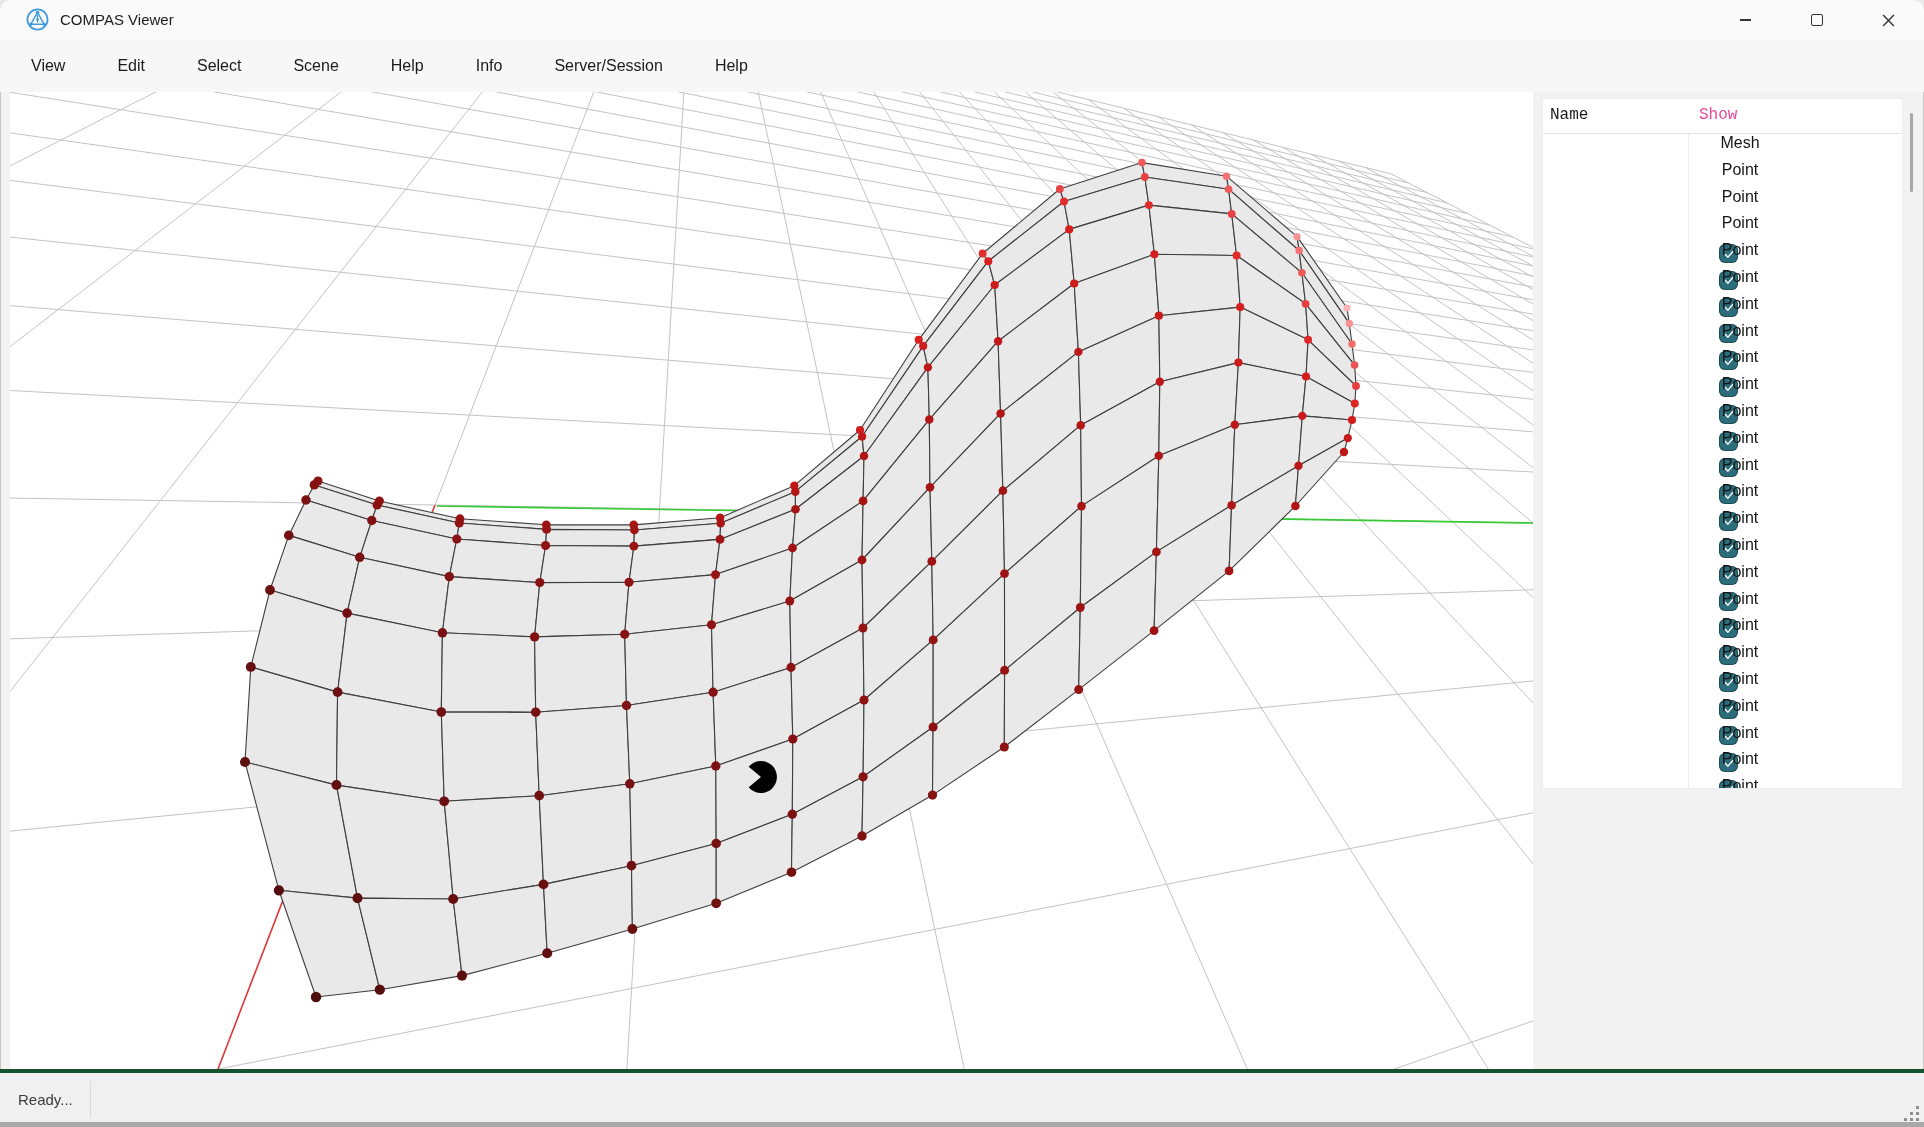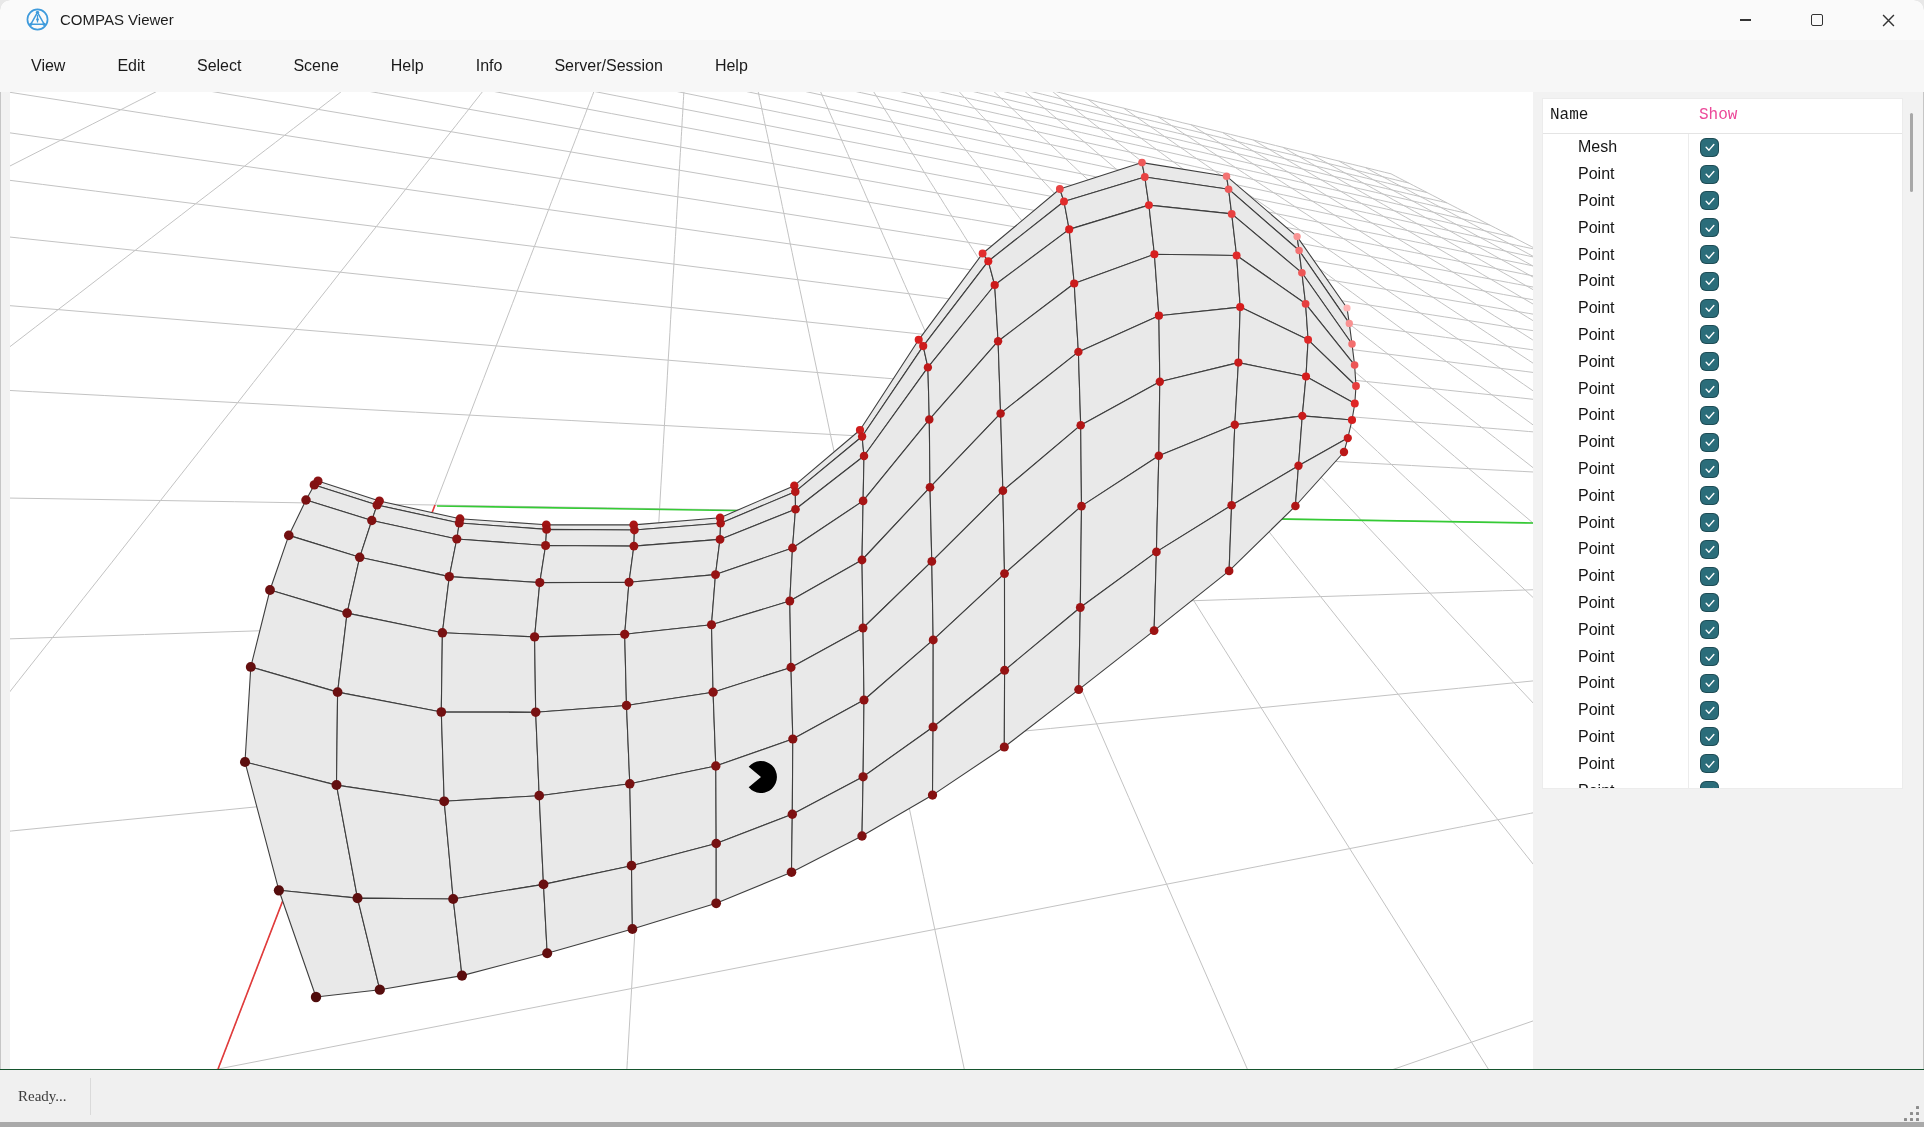--- a/index.html
+++ b/index.html
@@ -23,33 +23,33 @@
   
   #viewport-svg{position:absolute;left:0;top:0;}
   
   .scene-table{position:absolute;left:1542px;top:98px;width:361px;height:691px;
     background:#ffffff;border:1px solid #ececec;box-sizing:border-box;overflow:hidden;}
   .col-divider{position:absolute;left:145px;top:0;bottom:0;width:1px;background:#ececec;}
   .thead{position:relative;height:34px;border-bottom:1px solid #e4e4e4;background:#fff;font-family:Liberation Mono, monospace;}
   .th-name{position:absolute;left:7px;top:0;height:34px;line-height:32px;font-size:16px;color:#1b1b1b;}
   .th-show{position:absolute;left:156px;top:0;height:34px;line-height:32px;font-size:16px;color:#ec4899;}
   .tbody{position:relative;height:656px;overflow:hidden;}
-  .row{display:flex;align-items:center;height:26.8px;}
+  .row{display:flex;align-items:center;height:26.8px;flex-direction:column;}
   .row-name{flex:0 0 110px;padding-left:35px;font-size:16px;color:#151515;}
   .cbx{flex:0 0 auto;margin-left:12px;width:19px;height:19px;border-radius:6px;
     background:var(--cbx,#2b6d7a);box-shadow:inset 0 0 0 1px rgba(0,0,0,.30);
     display:flex;align-items:center;justify-content:center;}
   .sb-thumb{position:absolute;left:1910px;top:113px;width:3px;height:79px;
     background:#a8a8a8;border-radius:2px;}
   .detail-panel{position:absolute;left:1557px;top:815px;width:346px;height:237px;
     background:#fdfdfd;border:1px solid #e7e7e7;border-radius:9px;box-sizing:border-box;}
   .detail-text{margin-top:24px;text-align:center;font-size:15.5px;color:#1a1a1a;}
   
   .statusbar{position:absolute;left:0;top:1069px;width:100%;height:53px;background:#f0f0f0;
-    border-top:1px solid #14532d;font-family:Liberation Serif, serif;}
+    border-top:4px solid #14532d;}
   .status-text{position:absolute;left:18px;top:0;height:100%;display:flex;align-items:center;
     font-size:15px;color:#3c3c3c;}
   .status-sep{position:absolute;left:90px;top:8px;bottom:8px;width:1px;background:#dadada;}
   .bottom-strip{position:absolute;left:0;top:1122px;width:100%;height:5px;background:#a9a9a9;}
   .grip{position:absolute;left:1898px;top:1100px;width:24px;height:24px;}
   .grip i{position:absolute;width:2.5px;height:2.5px;background:#8d8d8d;border-radius:0.5px;}
 </style>
 </head>
 <body>
 

